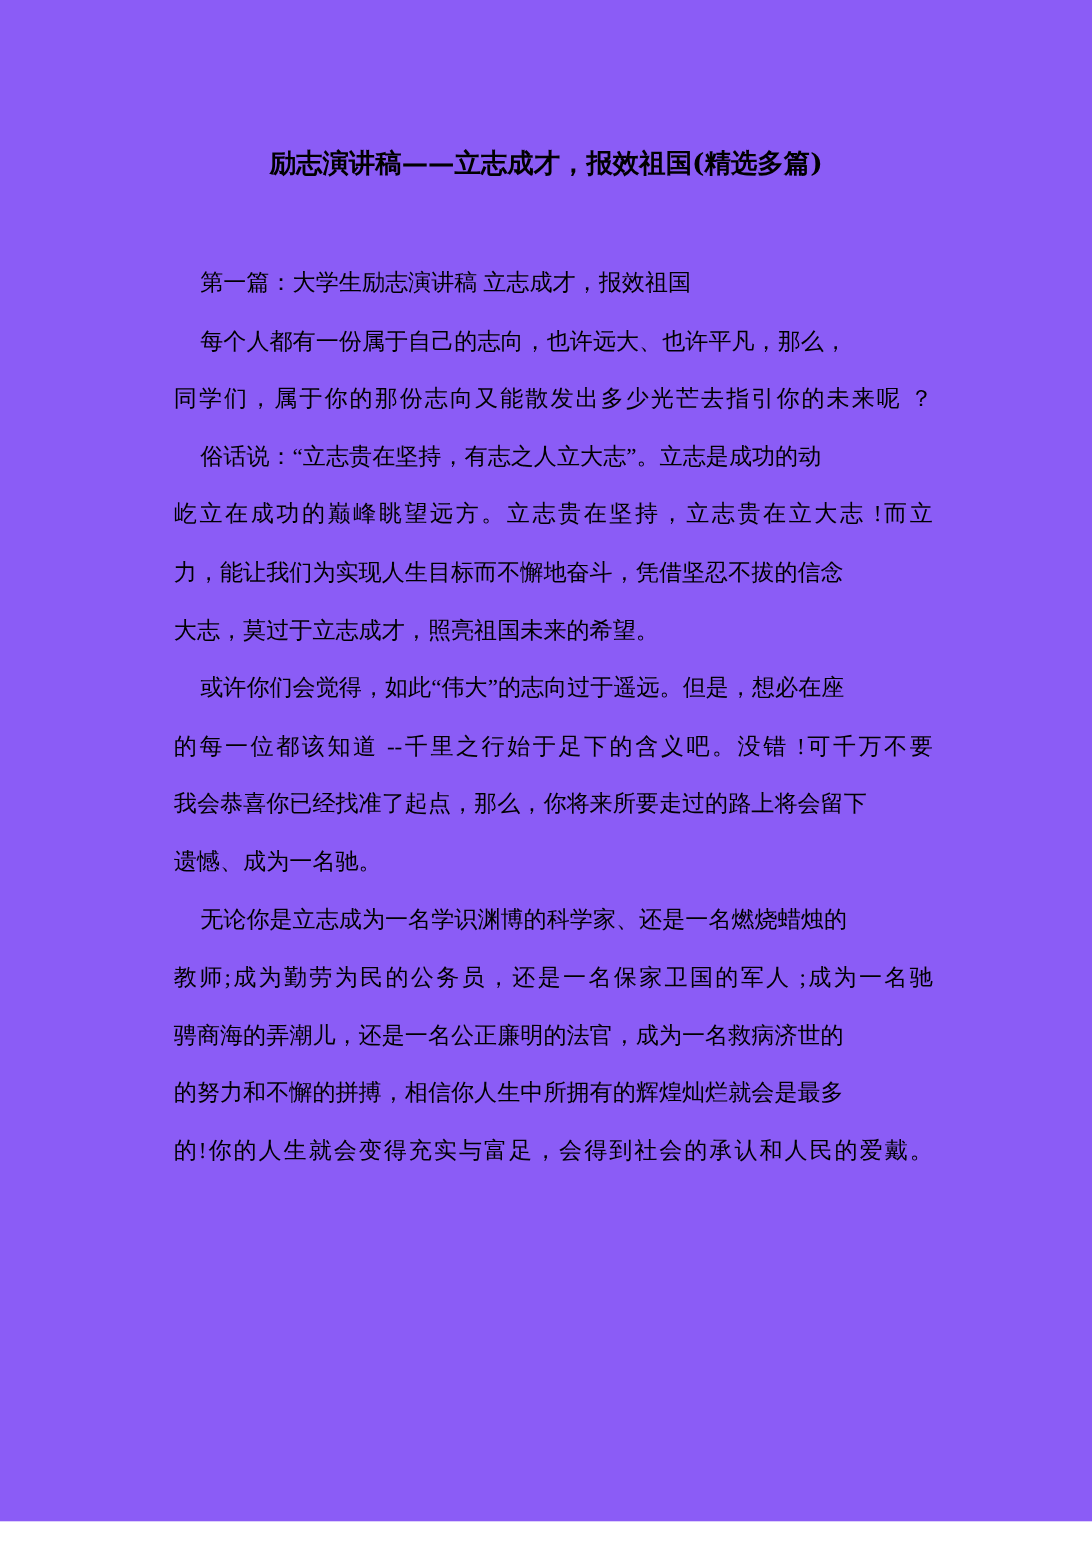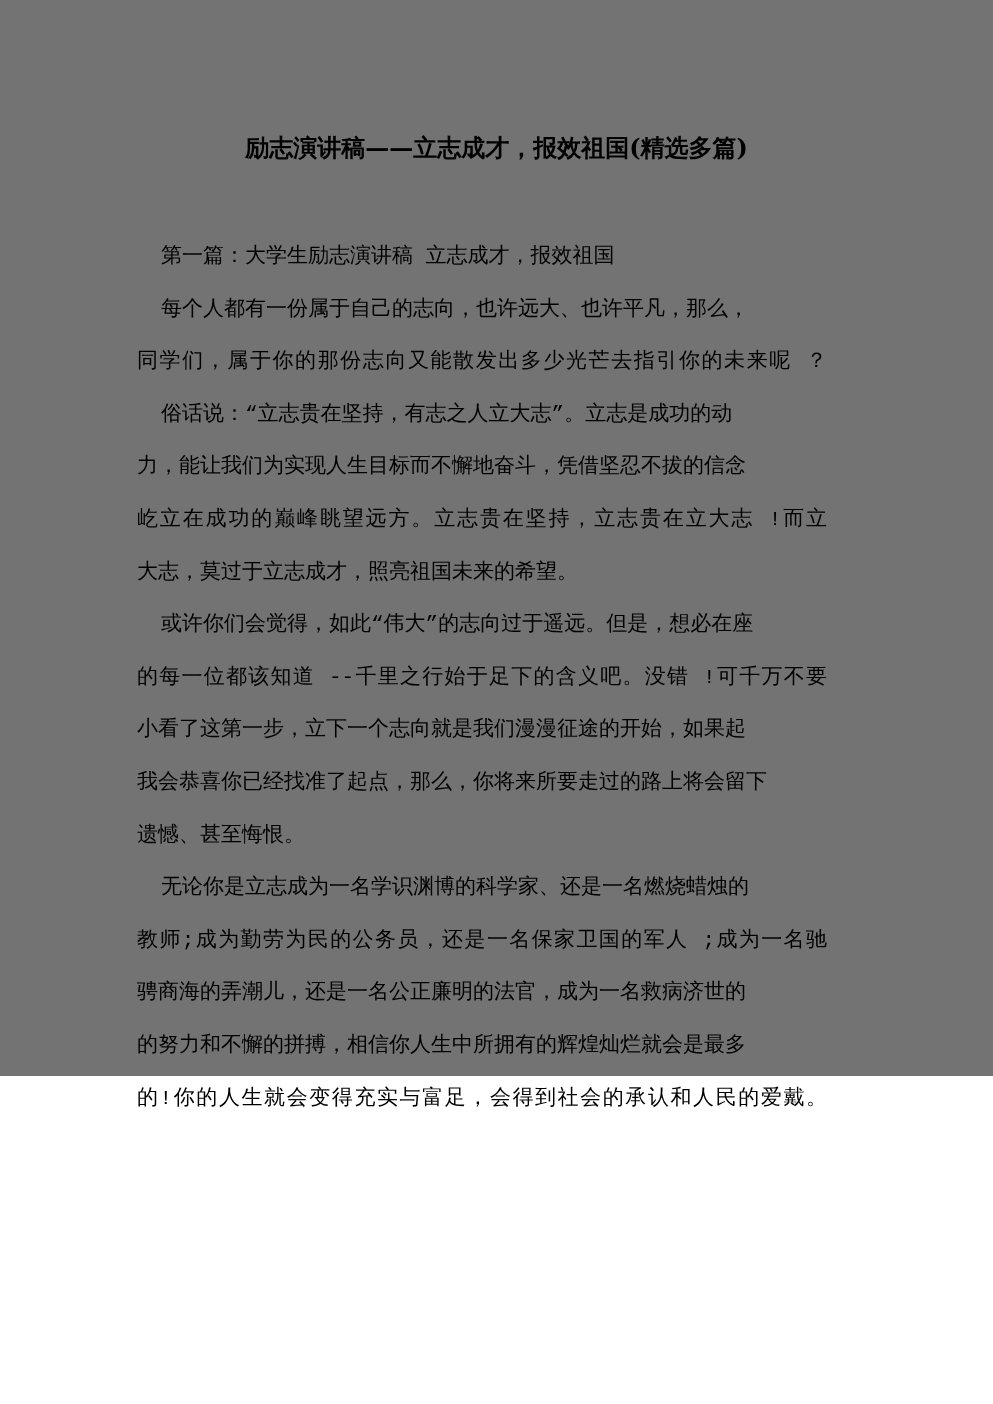--- a/index.html
+++ b/index.html
@@ -13,43 +13,43 @@
       position: relative;
       overflow: hidden;
       font-family: "DejaVu Serif", "Liberation Serif", serif;
       color: #000000;
     }
     .page {
       position: absolute;
       left: 0;
       top: 0;
       width: 993px;
-      height: 1076px;
-      background: #737373;
+      height: 1383px;
+      background: #8b5cf6;
     }
     .title {
       position: absolute;
       left: 0;
       top: 128px;
       width: 993px;
       text-align: center;
       font-size: 24px;
       font-weight: bold;
       letter-spacing: 0px;
       line-height: 40px;
       font-family: "DejaVu Serif", "Liberation Serif", serif;
     }
     .body-text {
       position: absolute;
-      left: 137px;
+      left: 158px;
       top: 231px;
       width: 690px;
       font-size: 21px;
       line-height: 52.6px;
-      font-family: Liberation Mono, monospace;
+      font-family: Liberation Serif, serif;
     }
     .line {
       display: block;
       white-space: nowrap;
       height: 52.6px;
       overflow: visible;
     }
     .indent {
       padding-left: 24px;
     }
@@ -62,27 +62,26 @@
 <body>
 
 <div class="page">
   <div class="title">励志演讲稿——立志成才，报效祖国(精选多篇)</div>
 
   <div class="body-text">
     <span class="line indent">第一篇：大学生励志演讲稿  立志成才，报效祖国</span>
     <span class="line indent">每个人都有一份属于自己的志向，也许远大、也许平凡，那么，</span>
     <span class="line justify">同学们，属于你的那份志向又能散发出多少光芒去指引你的未来呢 ？</span>
     <span class="line indent">俗话说：“立志贵在坚持，有志之人立大志”。立志是成功的动</span>
+    <span class="line justify">屹立在成功的巅峰眺望远方。立志贵在坚持，立志贵在立大志 !而立</span>
     <span class="line">力，能让我们为实现人生目标而不懈地奋斗，凭借坚忍不拔的信念</span>
-    <span class="line justify">屹立在成功的巅峰眺望远方。立志贵在坚持，立志贵在立大志 !而立</span>
     <span class="line">大志，莫过于立志成才，照亮祖国未来的希望。</span>
     <span class="line indent">或许你们会觉得，如此“伟大”的志向过于遥远。但是，想必在座</span>
     <span class="line justify">的每一位都该知道 --千里之行始于足下的含义吧。没错 !可千万不要</span>
-    <span class="line">小看了这第一步，立下一个志向就是我们漫漫征途的开始，如果起</span>
     <span class="line">我会恭喜你已经找准了起点，那么，你将来所要走过的路上将会留下</span>
-    <span class="line">遗憾、甚至悔恨。</span>
+    <span class="line">遗憾、成为一名驰。</span>
     <span class="line indent">无论你是立志成为一名学识渊博的科学家、还是一名燃烧蜡烛的</span>
     <span class="line justify">教师;成为勤劳为民的公务员，还是一名保家卫国的军人 ;成为一名驰</span>
     <span class="line">骋商海的弄潮儿，还是一名公正廉明的法官，成为一名救病济世的</span>
     <span class="line">的努力和不懈的拼搏，相信你人生中所拥有的辉煌灿烂就会是最多</span>
     <span class="line justify">的!你的人生就会变得充实与富足，会得到社会的承认和人民的爱戴。</span>
   </div>
 </div>
 
 </body></html>

